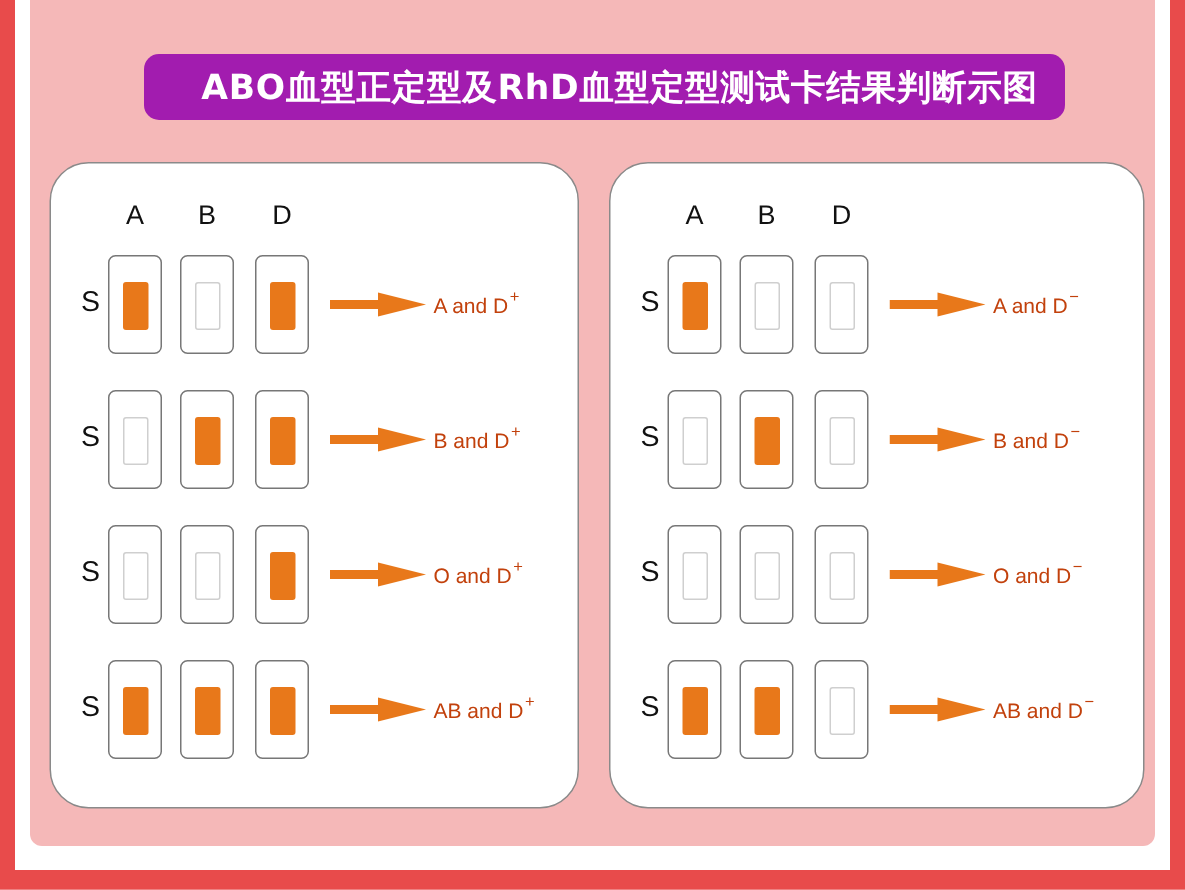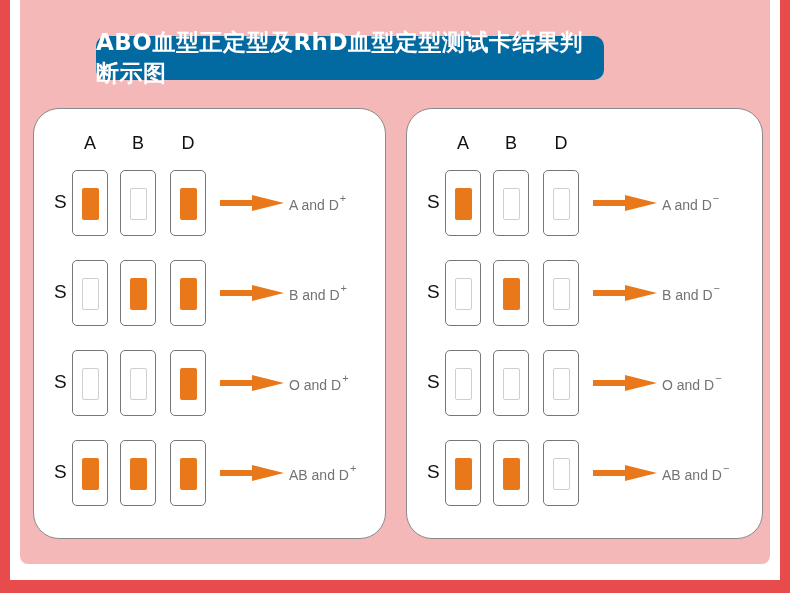--- a/index.html
+++ b/index.html
@@ -10,25 +10,26 @@
   }
   .white-frame {
     position: absolute; left: 10px; top: 0; width: 770px; height: 580px;
     background: #ffffff;
   }
   .pink-panel {
     position: absolute; left: 20px; top: 0; width: 750px; height: 564px;
     background: #f5b8b8; border-radius: 0 0 8px 8px;
   }
   .title-pill {
-    position: absolute; left: 96px; top: 36px; width: 508px; height: 44px;
-    background: #0369a1; border-radius: 10px;
+    position: absolute; left: 96px; top: 36px; width: 594px; height: 44px;
+    background: #a21caf; border-radius: 10px;
     color: #ffffff; font-weight: bold; font-size: 23px; letter-spacing: 0.5px;
     display: flex; align-items: center; justify-content: center;
     font-family: "DejaVu Sans", sans-serif;
+    padding-left: 20px;
   }
   .card {
     position: absolute; top: 108px; height: 431px;
     background: #ffffff; border: 1px solid #8a8a8a; border-radius: 26px;
     box-sizing: border-box;
   }
   .card.left { left: 33px; width: 353px; }
   .card.right { left: 406px; width: 357px; }
 
   .col-header {
@@ -47,21 +48,21 @@
   .dot {
     position: absolute; left: 9px; top: 17px; width: 17px; height: 32px;
     border-radius: 2px; box-sizing: border-box;
   }
   .dot.pos { background: #e8781a; }
   .dot.neg { background: #fff; border: 1px solid #cfcfcf; }
   .arrow {
     position: absolute; left: 186px; top: 24px; width: 64px; height: 18px;
   }
   .result {
-    position: absolute; left: 255px; top: 24px; font-size: 14px; color: #737373;
+    position: absolute; left: 255px; top: 24px; font-size: 14px; color: #c2410c;
     white-space: nowrap; font-family: "Liberation Sans", sans-serif;
   }
   .result sup { font-size: 11px; position: relative; top: -2px; margin-left: 1px; }
 </style>
 </head>
 <body>
 
 <div class="white-frame"></div>
 <div class="pink-panel"></div>
 

